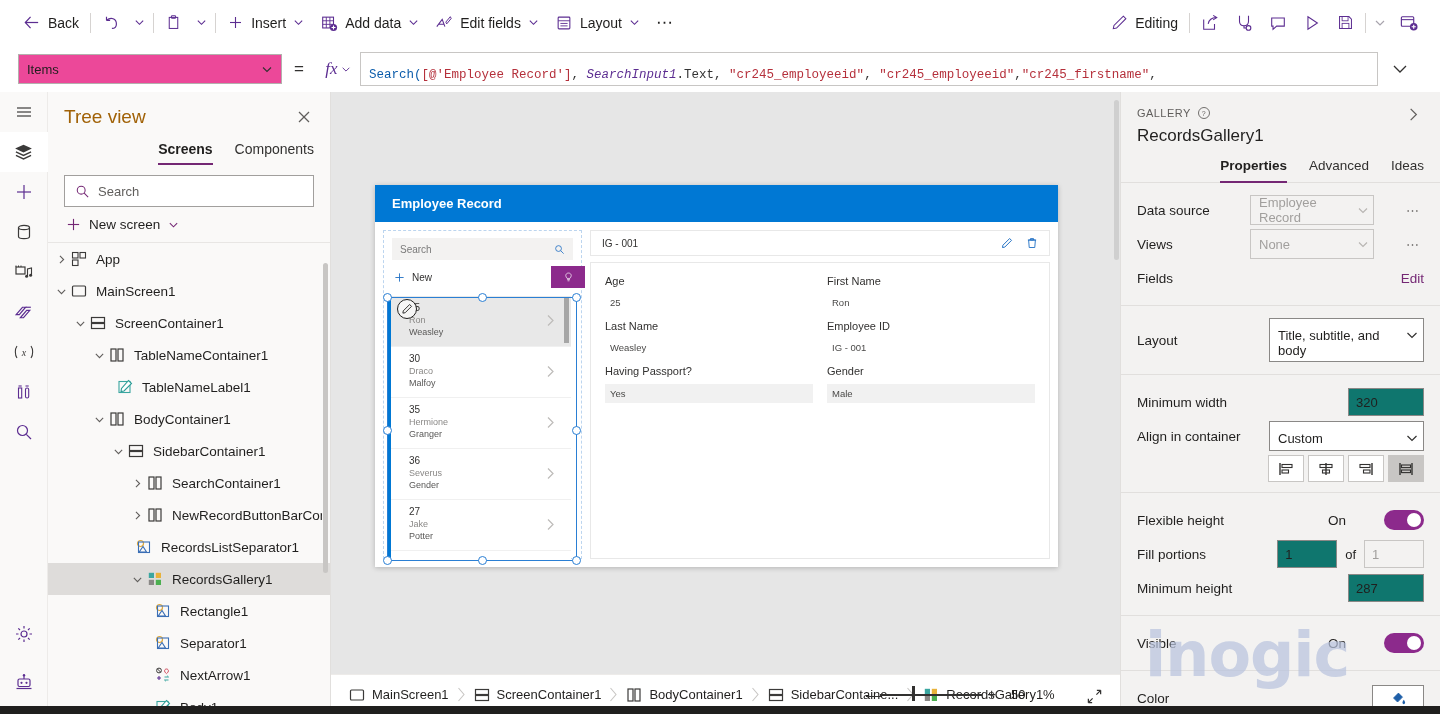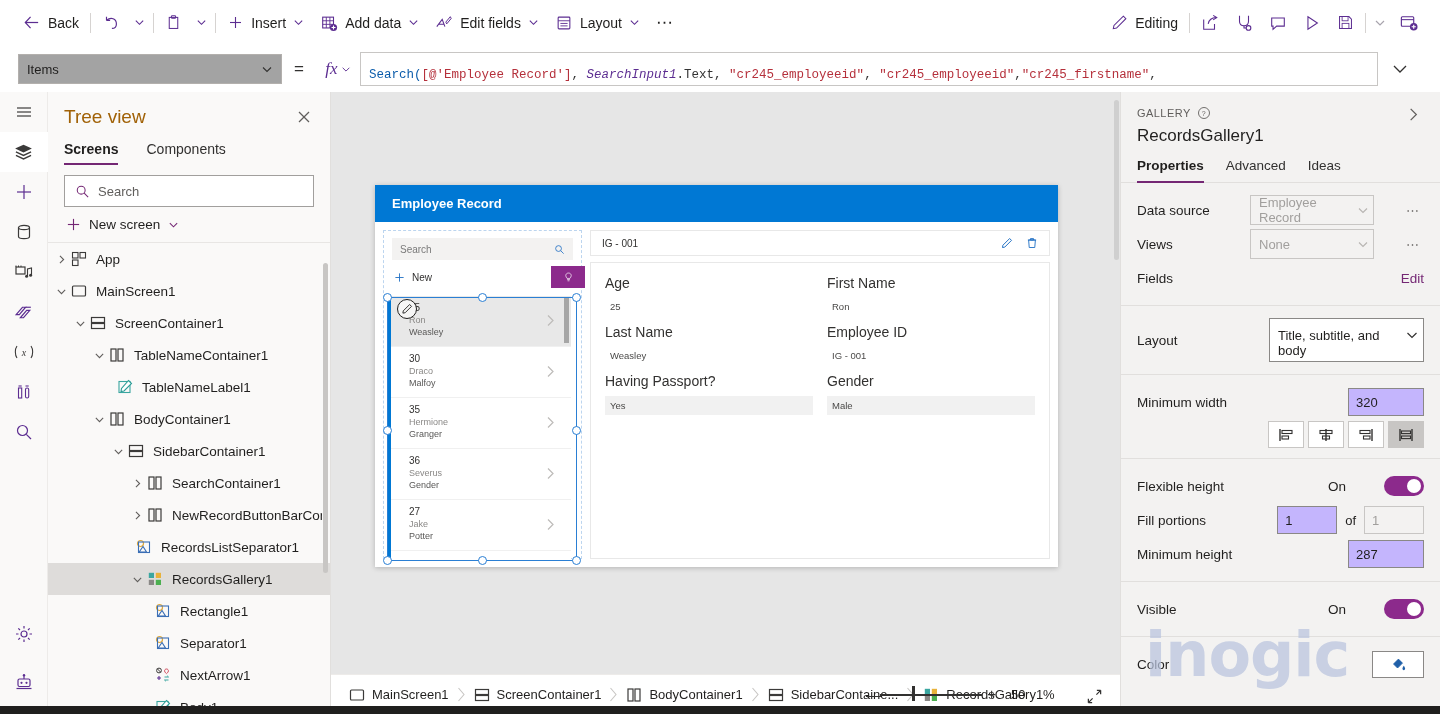--- a/index.html
+++ b/index.html
@@ -33,21 +33,21 @@
     margin-left: auto; display: flex; align-items: center;
     padding-right: 14px; gap: 0px;
   }
 
   
   #formula-row {
     position: absolute; left: 0; top: 46px; width: 1440px; height: 46px;
     background: #ffffff; display: flex; align-items: center; padding: 0 18px;
   }
   #prop-select {
-    width: 264px; height: 30px; border: 1px solid #b3b0ad; background: #a3a3a3;
+    width: 264px; height: 30px; border: 1px solid #b3b0ad; background: #ec4899;
     display: flex; align-items: center; padding: 0 8px;
     font-size: 13px; color: #201f1e; cursor: pointer;
   }
   #prop-select .psel-label { flex: 1; }
   #eq-sign {
     width: 34px; text-align: center; font-size: 17px; color: #323130;
   }
   #fx-btn {
     width: 44px; height: 32px; display: flex; align-items: center;
     justify-content: center; gap: 3px; cursor: pointer;
@@ -86,21 +86,21 @@
   #treeview {
     position: absolute; left: 48px; top: 92px; width: 283px; height: 622px;
     background: #faf9f8; border-right: 1px solid #e1dfdd;
     display: flex; flex-direction: column;
   }
   #tv-header {
     display: flex; align-items: center; padding: 14px 16px 8px 16px;
   }
   #tv-title { font-size: 19px; color: #a16207; font-weight: 400; flex: 1; }
   #tv-close { cursor: pointer; padding: 3px; }
-  #tv-tabs { display: flex; padding: 0 16px; gap: 28px; }
+  #tv-tabs { display: flex; padding: 0 16px; gap: 22px; justify-content: flex-end; }
   .tv-tab {
     font-size: 14px; color: #323130; padding: 5px 0 8px 0;
     cursor: pointer; position: relative;
   }
   .tv-tab.sel { font-weight: bold; color: #201f1e; }
   .tv-tab.sel::after {
     content: ''; position: absolute; left: 0; right: 0; bottom: 0;
     height: 2px; background: #742774;
   }
   #tv-searchwrap { padding: 10px 16px 0 16px; }
@@ -218,21 +218,21 @@
     display: flex; align-items: center; padding: 0 11px;
   }
   #detail-id { flex: 1; font-size: 10px; color: #323130; }
   .dh-icon { margin-left: 13px; cursor: pointer; }
   #detail-body {
     flex: 1; background: #fff; border: 1px solid #e8e8e8;
     padding: 12px 14px; display: grid; grid-template-columns: 1fr 1fr;
     grid-auto-rows: min-content; gap: 0 14px; align-content: start;
   }
   .fld { margin-bottom: 9px; }
-  .fld-label { font-size: 14px; color: #323130; margin-bottom: 7px; }
+  .fld-label { font-size: 11px; color: #323130; margin-bottom: 7px; }
   .fld-val {
     font-size: 9.5px; color: #4a4948; padding: 3px 0 3px 5px;
   }
   .fld-val.shaded { background: #f1f1f1; padding: 4px 0 4px 5px; }
   #canvas-vscroll {
     position: absolute; right: 1px; top: 8px; width: 5px; height: 160px;
     background: #cfcfcf; border-radius: 3px;
   }
 
   
@@ -270,20 +270,21 @@
   #pr-top { padding: 14px 16px 0 16px; position: relative; }
   #pr-kicker {
     font-size: 11px; letter-spacing: .45px; color: #605e5c;
     display: flex; align-items: center; gap: 6px;
   }
   #pr-collapse { position: absolute; right: 14px; top: 10px; cursor: pointer; padding: 4px; }
   #pr-name { font-size: 17px; color: #201f1e; margin-top: 6px; }
   #pr-tabs {
     display: flex; gap: 22px; padding: 12px 16px 0 16px;
     border-bottom: 1px solid #e1dfdd;
+    justify-content: flex-end;
   }
   .pr-tab { font-size: 13.5px; color: #323130; padding-bottom: 9px; cursor: pointer; position: relative; }
   .pr-tab.sel { font-weight: bold; color: #201f1e; }
   .pr-tab.sel::after {
     content: ''; position: absolute; left: 0; right: 0; bottom: -1px;
     height: 2px; background: #742774;
   }
   .pr-sect { padding: 10px 16px; border-bottom: 1px solid #e1dfdd; }
   .pr-row { display: flex; align-items: center; min-height: 34px; gap: 28px; }
   .pr-lab { font-size: 13.5px; color: #201f1e; flex: 1; }
@@ -292,21 +293,21 @@
     display: flex; align-items: center; padding: 0 4px 0 8px;
     font-size: 13px; color: #a19f9d; cursor: pointer;
   }
   .pr-dd .ddtxt { flex: 1; overflow: hidden; line-height: 15px; }
   .pr-ellipsis {
     width: 22px; text-align: center; color: #605e5c; font-size: 13px;
     cursor: pointer; letter-spacing: 1px;
   }
   .pr-edit { font-size: 13.5px; color: #742774; cursor: pointer; }
   .pr-num {
-    width: 76px; height: 28px; border: 1px solid #8a8886; background: #c4b5fd;
+    width: 76px; height: 28px; border: 1px solid #8a8886; background: #0f766e;
     font-size: 13px; color: #201f1e; display: flex; align-items: center;
     padding: 0 7px; cursor: text;
   }
   .pr-num.dim { background: #f3f2f1; border-color: #c8c6c4; color: #a19f9d; }
   .pr-dd-wide {
     width: 155px; min-height: 40px; border: 1px solid #8a8886; background: #fff;
     display: flex; padding: 9px 4px 3px 8px;
     font-size: 13px; color: #201f1e; cursor: pointer;
   }
   #align-btns { display: flex; gap: 4px; justify-content: flex-end; padding-top: 2px; }
@@ -1229,20 +1230,31 @@
           </span>
       </div>
     </div>
   </div>
 
   <div class="pr-sect">
     <div class="pr-row">
       <span class="pr-lab">Minimum width</span>
       <div class="pr-num">320</div>
     </div>
+    <div class="pr-row">
+      <span class="pr-lab">Align in container</span>
+      <div class="pr-dd-wide enabled" style="min-height:30px;">
+        <span style="flex:1;">Custom</span>
+        <span>
+            <svg width="14" height="14" viewBox="0 0 14 14">
+              <path d="M2.5 5 L7 9.5 L11.5 5" fill="none" stroke="#323130" stroke-width="1.2"></path>
+            </svg>
+          </span>
+      </div>
+    </div>
     <div id="align-btns">
       <div class="align-b">
           <svg width="18" height="16" viewBox="0 0 18 16">
             <line x1="3" y1="2" x2="3" y2="14" stroke="#323130" stroke-width="1.4"></line>
             <rect x="5" y="3.5" width="10" height="3" fill="none" stroke="#323130" stroke-width="1.1"></rect>
             <rect x="5" y="9" width="6.5" height="3" fill="none" stroke="#323130" stroke-width="1.1"></rect>
           </svg>
         </div>
       <div class="align-b">
           <svg width="18" height="16" viewBox="0 0 18 16">

